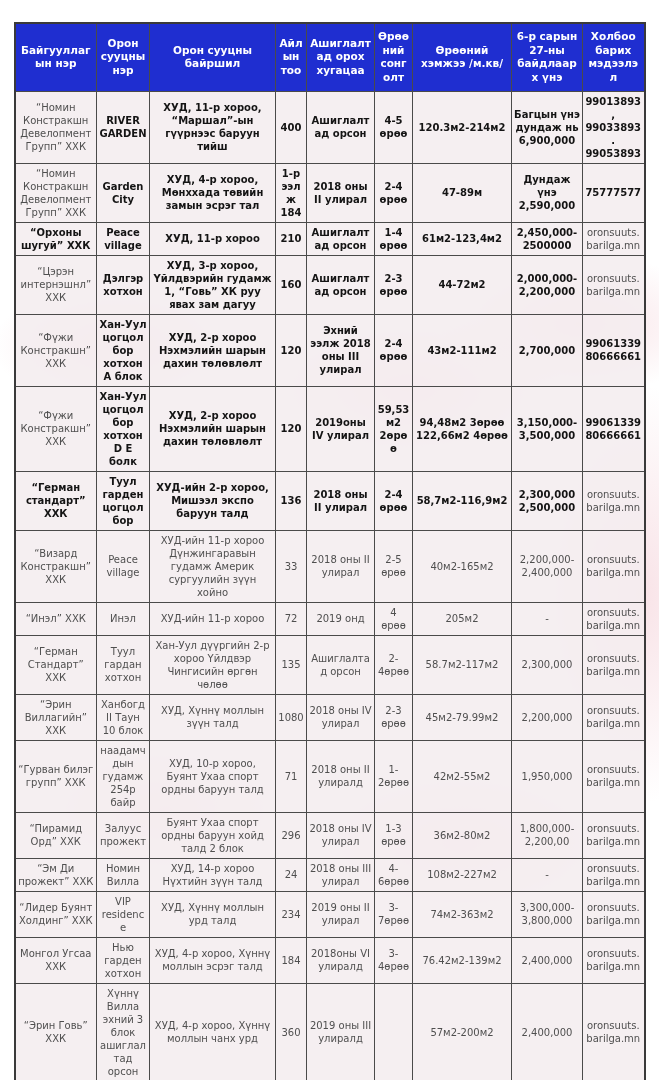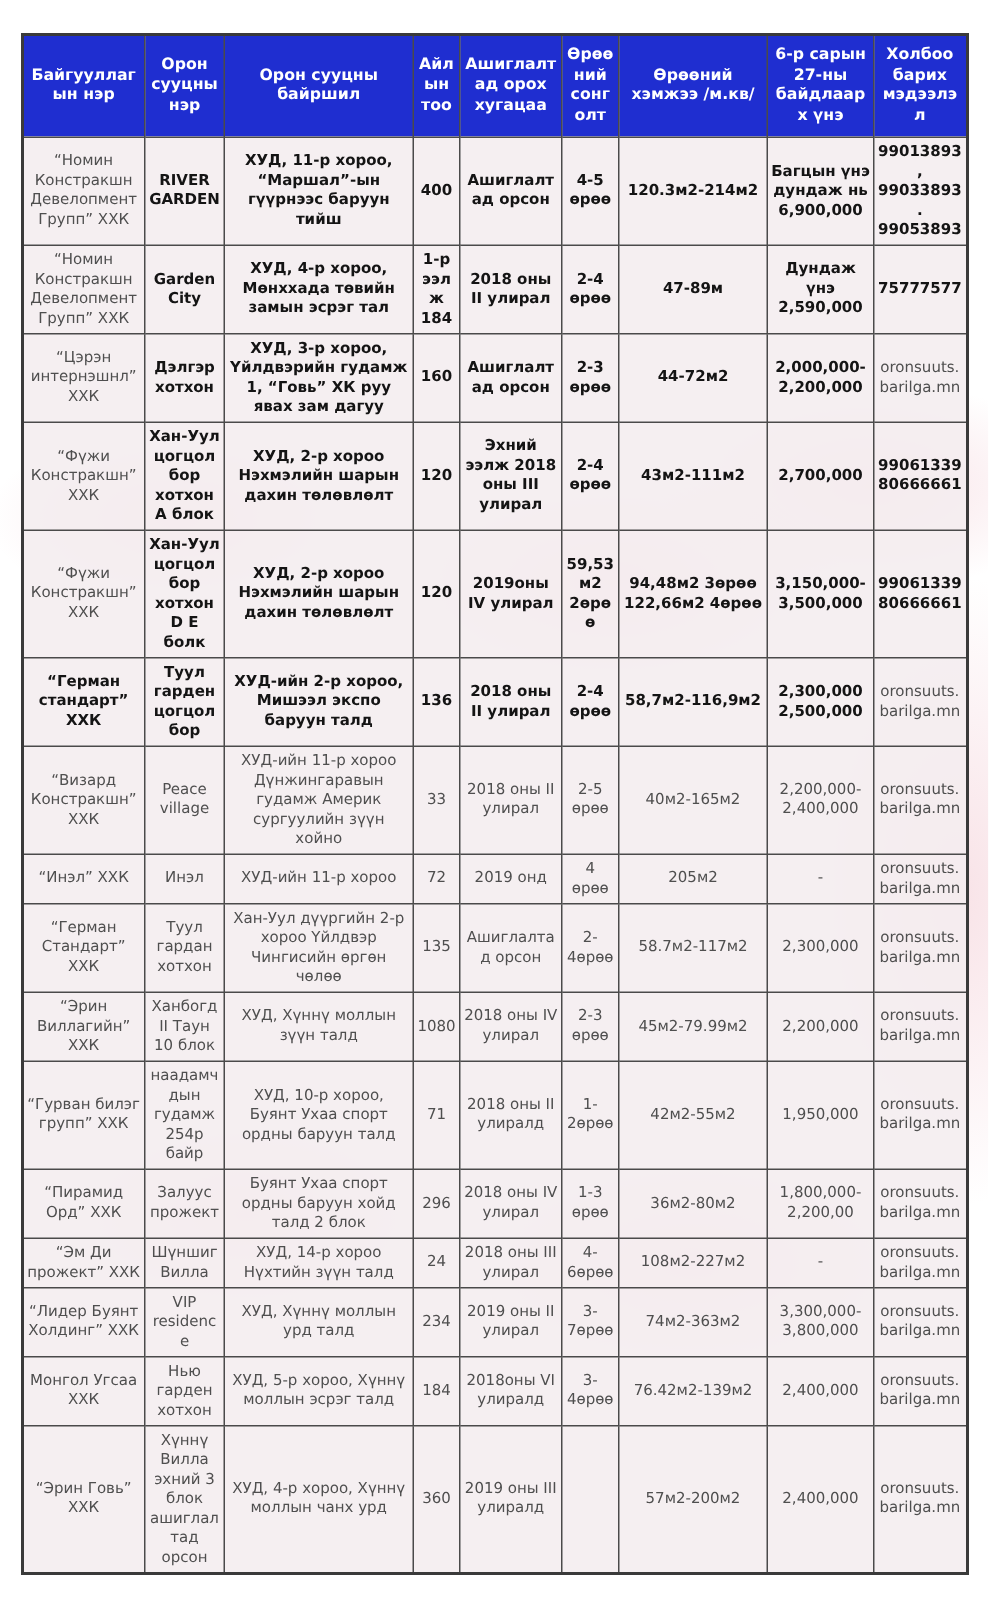--- a/index.html
+++ b/index.html
@@ -127,20 +127,31 @@
           <td>Garden City</td>
           <td>ХУД, 4-р хороо, Мөнххада төвийн замын эсрэг тал</td>
           <td>1-р ээлж 184</td>
           <td>2018 оны II улирал</td>
           <td>2-4 өрөө</td>
           <td>47-89м</td>
           <td>Дундаж үнэ 2,590,000</td>
           <td>75777577</td>
         </tr>
         <tr class="bold">
+          <td>“Орхоны шугуй” ХХК</td>
+          <td>Peace village</td>
+          <td>ХУД, 11-р хороо</td>
+          <td>210</td>
+          <td>Ашиглалтад орсон</td>
+          <td>1-4 өрөө</td>
+          <td>61м2-123,4м2</td>
+          <td>2,450,000-2500000</td>
+          <td class="light">oronsuuts.barilga.mn</td>
+        </tr>
+        <tr class="bold">
           <td class="light">“Цэрэн интернэшнл” ХХК</td>
           <td>Дэлгэр хотхон</td>
           <td>ХУД, 3-р хороо, Үйлдвэрийн гудамж 1, “Говь” ХК руу явах зам дагуу</td>
           <td>160</td>
           <td>Ашиглалтад орсон</td>
           <td>2-3 өрөө</td>
           <td>44-72м2</td>
           <td>2,000,000-2,200,000</td>
           <td class="light">oronsuuts.barilga.mn</td>
         </tr>
@@ -238,21 +249,21 @@
           <td>Буянт Ухаа спорт ордны баруун хойд талд 2 блок</td>
           <td>296</td>
           <td>2018 оны IV улирал</td>
           <td>1-3 өрөө</td>
           <td>36м2-80м2</td>
           <td>1,800,000-2,200,00</td>
           <td class="light">oronsuuts.barilga.mn</td>
         </tr>
         <tr>
           <td class="light">“Эм Ди прожект” ХХК</td>
-          <td>Шүншиг Вилла</td>
+          <td>Номин Вилла</td>
           <td>ХУД, 14-р хороо Нүхтийн зүүн талд</td>
           <td>24</td>
           <td>2018 оны III улирал</td>
           <td>4-6өрөө</td>
           <td>108м2-227м2</td>
           <td>-</td>
           <td class="light">oronsuuts.barilga.mn</td>
         </tr>
         <tr>
           <td class="light">“Лидер Буянт Холдинг” ХХК</td>
@@ -261,21 +272,21 @@
           <td>234</td>
           <td>2019 оны II улирал</td>
           <td>3-7өрөө</td>
           <td>74м2-363м2</td>
           <td>3,300,000-3,800,000</td>
           <td class="light">oronsuuts.barilga.mn</td>
         </tr>
         <tr>
           <td class="light">Монгол Угсаа ХХК</td>
           <td>Нью гарден хотхон</td>
-          <td>ХУД, 5-р хороо, Хүннү моллын эсрэг талд</td>
+          <td>ХУД, 4-р хороо, Хүннү моллын эсрэг талд</td>
           <td>184</td>
           <td>2018оны VI улиралд</td>
           <td>3-4өрөө</td>
           <td>76.42м2-139м2</td>
           <td>2,400,000</td>
           <td class="light">oronsuuts.barilga.mn</td>
         </tr>
         <tr>
           <td class="light">“Эрин Говь” ХХК</td>
           <td>Хүннү Вилла эхний 3 блок ашиглалтад орсон</td>

